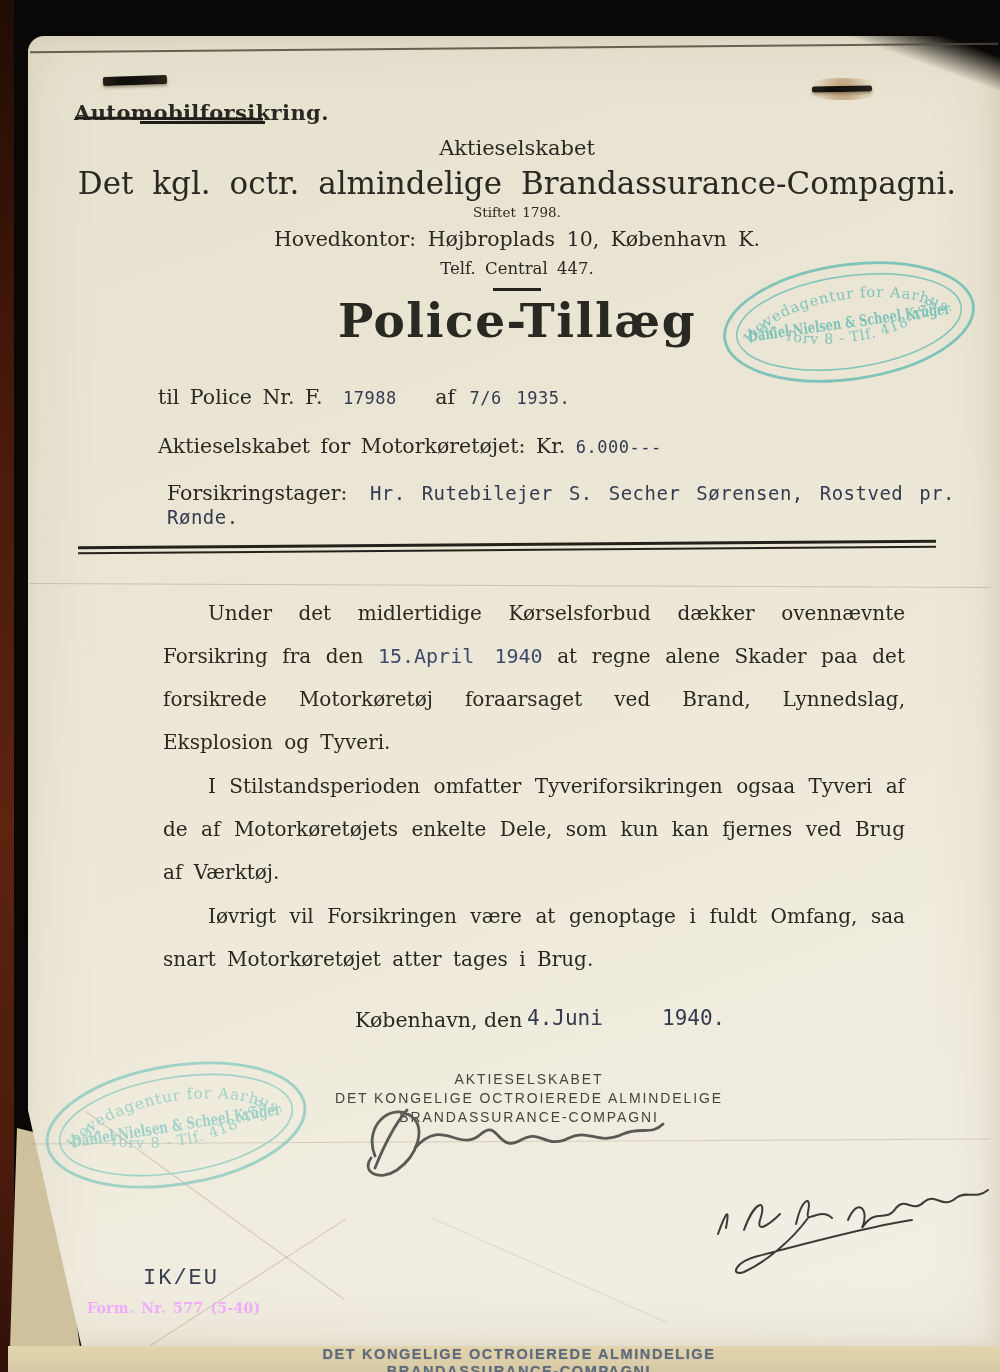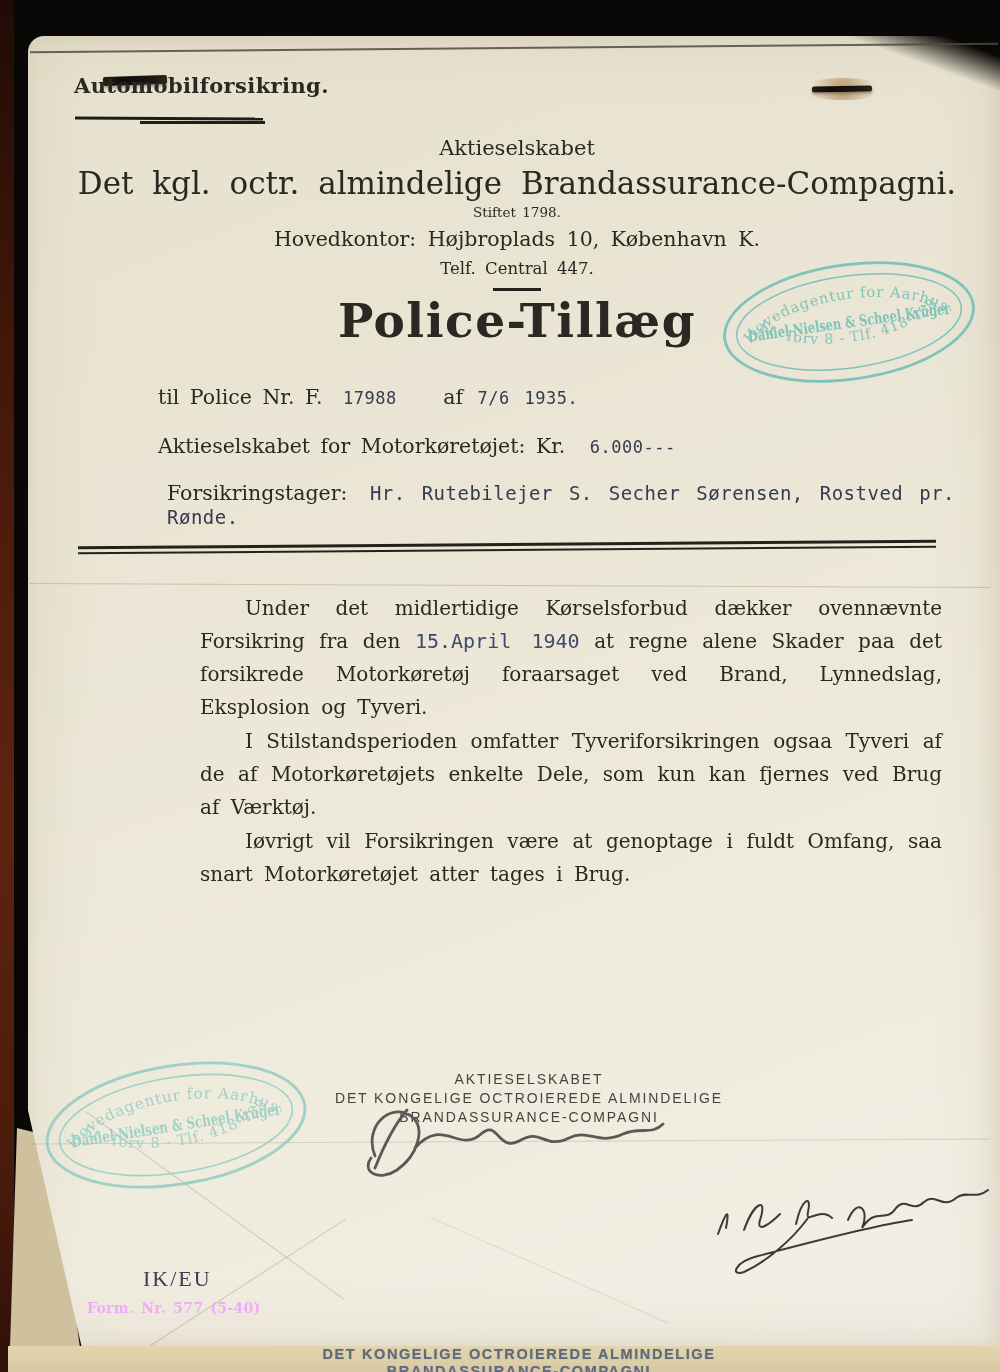--- a/index.html
+++ b/index.html
@@ -35,21 +35,21 @@
   .rust{border-radius:50%;background:radial-gradient(circle,rgba(150,90,30,.55),rgba(150,90,30,0) 70%);}
 
   
   .crease{background:rgba(115,104,78,.28);height:1px;}
 
   
   .print{color:#2a2822;}
   .tw{font-family:"DejaVu Sans Mono",monospace;color:#343b50;}
   .tw-blue{font-family:"DejaVu Sans Mono",monospace;color:#3d4a6a;}
 
-  .corner-label{left:74px;top:73px;font-size:21px;font-weight:bold;letter-spacing:.4px;}
+  .corner-label{left:74px;top:100px;font-size:21px;font-weight:bold;letter-spacing:.4px;}
   .u1{left:75px;top:117px;width:188px;height:2.5px;background:#1f1d18;transform:rotate(.3deg);}
   .u2{left:140px;top:121px;width:125px;height:2.5px;background:#1f1d18;}
 
   .header{left:32px;top:136px;width:970px;text-align:center;}
   .h-co-type{font-size:21px;word-spacing:3px;}
   .h-co-name{font-size:31px;word-spacing:9px;margin-top:5px;}
   .h-founded{font-size:13.5px;margin-top:3px;word-spacing:2px;}
   .h-addr{font-size:20.5px;margin-top:7px;word-spacing:5px;}
   .h-tel{font-size:16.5px;margin-top:8px;word-spacing:4px;}
   .h-rule{width:48px;height:2.5px;background:#23211c;margin:10px auto 0;}
@@ -65,40 +65,40 @@
   .formline{font-size:20.5px;word-spacing:4px;}
   .fl-1{left:158px;top:385px;}
   .fl-2{left:158px;top:434px;}
   .fl-3{left:158px;top:481px;margin-left:9px;}
   .fl-1 .tw, .fl-2 .tw, .fl-3 .tw{font-size:17px;letter-spacing:.5px;}
 
   .double-rule{left:78px;top:543px;width:858px;transform:rotate(-.45deg);}
   .double-rule .r1{height:2.5px;background:#23211b;}
   .double-rule .r2{height:2px;background:#23211b;margin-top:3px;}
 
-  .body-text{left:163px;top:592px;width:742px;font-size:20px;line-height:33px;
-    text-align:justify;word-spacing:5px;color:#2a281f;margin-left:37px;}
+  .body-text{left:163px;top:592px;width:742px;font-size:20px;line-height:43px;
+    text-align:justify;word-spacing:5px;color:#2a281f;}
   .body-text p{margin:0 0 1px 0;text-indent:45px;}
   .body-text .tw-blue{font-size:20px;}
   .body-text .tw{font-size:20px;}
 
   .dateline{left:0;top:1008px;width:1000px;height:30px;font-size:20.5px;}
   .dl-place{left:355px;top:0;}
   .dl-day{left:527px;top:-2px;font-size:21px;}
   .dl-year{left:662px;top:-2px;font-size:21px;}
 
   .sig-block{left:32px;top:1070px;width:970px;text-align:center;transform:translateX(12px);
     font-family:"Liberation Sans",sans-serif;font-size:14px;letter-spacing:1.9px;
     line-height:19px;color:#45453e;}
 
   .signature svg{width:100%;height:100%;}
   .sig-1{left:345px;top:1096px;width:335px;height:100px;}
   .sig-2{left:700px;top:1168px;width:295px;height:110px;}
 
-  .initials{left:143px;top:1266px;font-family:Liberation Serif, serif;
+  .initials{left:143px;top:1266px;font-family:Liberation Mono, monospace;
     font-size:22px;letter-spacing:2px;color:#39414f;}
   .form-no{left:87px;top:1300px;font-size:14px;font-weight:bold;color:#f0abfc;letter-spacing:.3px;word-spacing:2px;}
 </style>
 </head>
 <body>
 
 <div id="canvas">
 
   <div class="abs left-strip"></div>
   <div class="abs under-wedge"></div>
@@ -144,47 +144,52 @@
       <text x="140" y="71" text-anchor="middle" fill="currentColor" font-size="16.5" font-weight="bold" textLength="218" lengthAdjust="spacingAndGlyphs" font-family="DejaVu Serif, serif">Daniel Nielsen &amp; Scheel Krüger</text>
       <text fill="currentColor" font-size="15" letter-spacing="1" font-family="DejaVu Serif, serif">
         <textPath href="#s1bot" startOffset="50%" text-anchor="middle">St. Torv 8 - Tlf. 418-438</textPath>
       </text>
     </svg>
   </div>
 
   <div class="abs formline fl-1">
     <span class="print">til Police Nr. F.</span>
     <span class="tw" style="margin-left:10px;">17988</span>
-    <span class="print" style="margin-left:36px;">af</span>
+    <span class="print" style="margin-left:28px;">af</span>
     <span class="tw" style="margin-left:4px;">7/6 1935.</span>
   </div>
 
   <div class="abs formline fl-2">
     <span class="print">Aktieselskabet for Motorkøretøjet: Kr.</span>
-    <span class="tw" style="margin-left:14px;">6.000---</span>
+    <span class="tw" style="">6.000---</span>
   </div>
 
   <div class="abs formline fl-3">
     <span class="print">Forsikringstager:</span>
     <span class="tw" style="margin-left:12px;font-size:19px;">Hr. Rutebilejer S. Secher Sørensen, Rostved pr. Rønde.</span>
   </div>
 
   <div class="abs double-rule">
     <div class="r1"></div>
     <div class="r2"></div>
   </div>
 
   <div class="abs body-text">
     <p><span>Under det midlertidige Kørselsforbud dækker ovennævnte Forsikring fra den</span>
       <span class="tw-blue">15.April 1940</span>
       <span>at regne alene Skader paa det forsikrede Motorkøretøj foraarsaget ved Brand, Lynnedslag, Eksplosion og Tyveri.</span></p>
     <p>I Stilstandsperioden omfatter Tyveriforsikringen ogsaa Tyveri af de af Motorkøretøjets enkelte Dele, som kun kan fjernes ved Brug af Værktøj.</p>
     <p>Iøvrigt vil Forsikringen være at genoptage i fuldt Omfang, saa snart Motorkøretøjet atter tages i Brug.</p>
   </div>
 
+  <div class="abs dateline">
+    <span class="abs dl-place print">København, den</span>
+    <span class="abs dl-day tw">4.Juni</span>
+    <span class="abs dl-year tw">1940.</span>
+  </div>
 
   <div class="abs sig-block">
     <div>AKTIESELSKABET</div>
     <div>DET KONGELIGE OCTROIEREDE ALMINDELIGE</div>
     <div>BRANDASSURANCE-COMPAGNI</div>
   </div>
 
   <div class="abs signature sig-1">
     <svg viewBox="0 0 335 100">
       <path d="M 62,14 C 50,28 38,52 30,72 M 30,60 C 18,30 46,6 66,20 C 82,32 72,60 52,74 C 34,86 16,76 26,62

